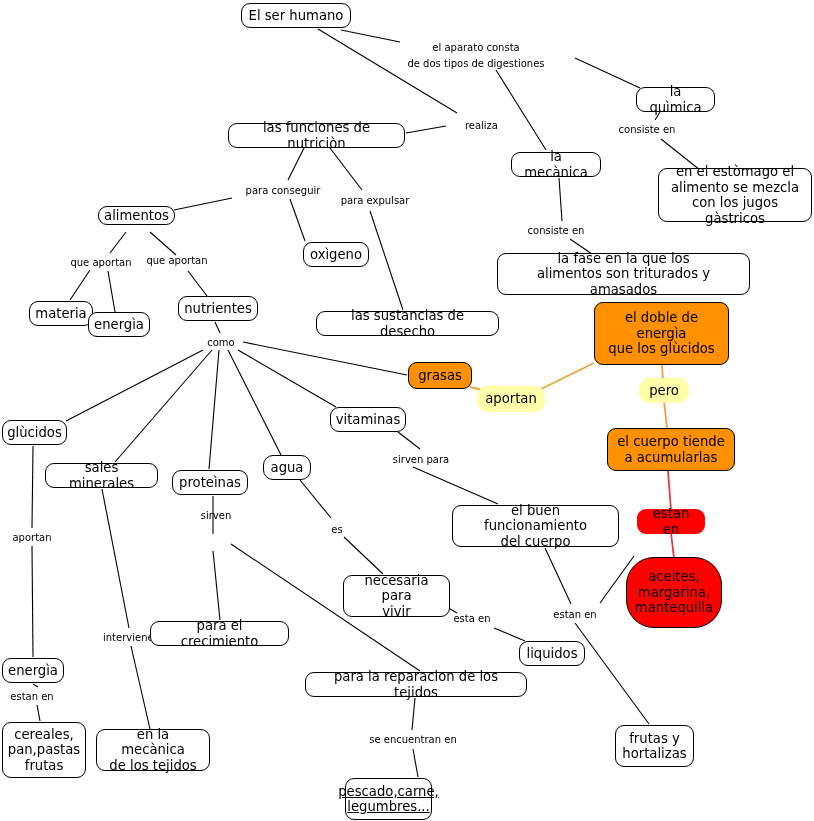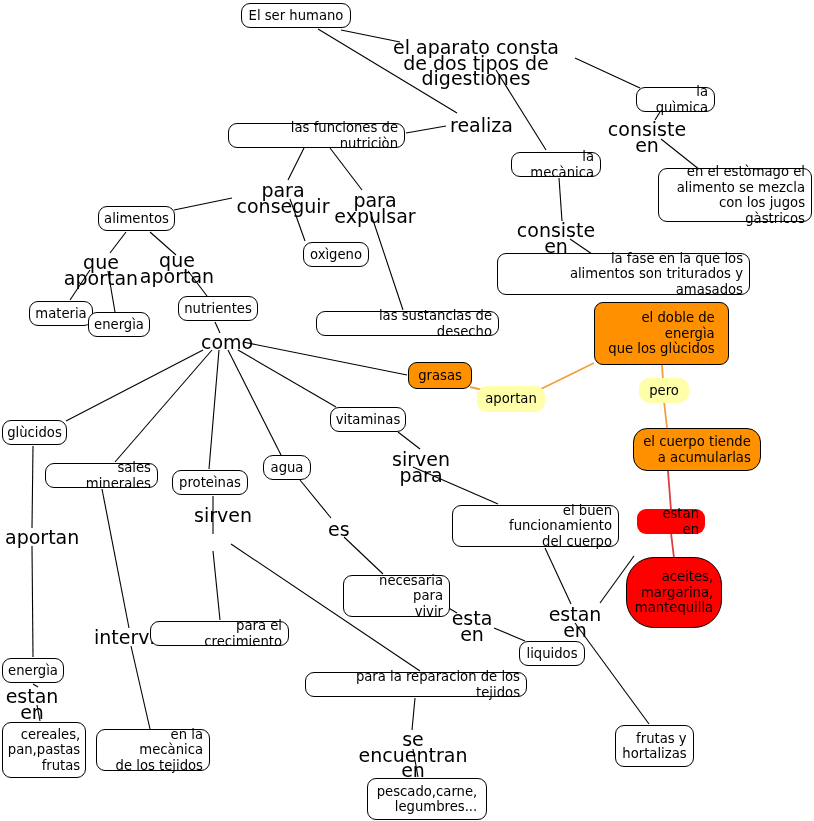--- a/index.html
+++ b/index.html
@@ -9,40 +9,40 @@
     position:relative;overflow:hidden;
     -webkit-font-smoothing:antialiased;
   }
   #map{position:absolute;left:0;top:0;width:814px;height:821px;}
   #edges{position:absolute;left:0;top:0;width:814px;height:821px;pointer-events:none;}
 
   .node{
     position:absolute;
     box-sizing:border-box;
     display:flex;align-items:center;justify-content:center;
-    text-align:right;
+    text-align:center;
     border:1.3px solid #000;
     border-radius:9px;
     background:#ffffff;
     color:#000;
     font-size:13.2px;
     line-height:15.5px;
     padding:2px 6px;
     white-space:pre-line;
     z-index:5;
   }
   .node.orange{background:#f7941e;background:#ff9100;border-color:#000;border-width:1.6px;}
   .node.red{background:#ff0000;border-color:#000;border-width:1.6px;border-radius:28px;}
   .node.yellow{background:#ffffaa;border:none;border-radius:10px;}
   .node.redlabel{background:#ff0000;border:none;border-radius:9px;}
 
   .linklabel{
     position:absolute;
     color:#000;
-    font-size:19px;
+    font-size:10px;
     line-height:15.5px;
     text-align:center;
     white-space:pre-line;
     background:transparent;
     z-index:4;
   }
 </style>
 </head>
 <body>
 
@@ -104,65 +104,65 @@
   <div id="nodes-layer">
       <div class="node " style="left: 241px; top: 3px; width: 110px; height: 25px;">El ser humano</div>
       <div class="node " style="left: 228px; top: 123px; width: 177px; height: 25px;">las funciones de nutriciòn</div>
       <div class="node " style="left: 636px; top: 87px; width: 79px; height: 25px;">la quìmica</div>
       <div class="node " style="left: 511px; top: 152px; width: 90px; height: 25px;">la mecànica</div>
       <div class="node " style="left: 658px; top: 168px; width: 154px; height: 54px;">en el estòmago el
 alimento se mezcla
 con los jugos gàstricos</div>
       <div class="node " style="left: 497px; top: 253px; width: 253px; height: 42px;">la fase en la que los
 alimentos son triturados y amasados</div>
-      <div class="node " style="left: 98px; top: 206px; width: 77px; height: 25px;">alimentos</div>
+      <div class="node " style="left: 98px; top: 206px; width: 77px; height: 19px;">alimentos</div>
       <div class="node " style="left: 283px; top: 242px; width: 66px; height: 25px; margin-left: 20px;">oxìgeno</div>
       <div class="node " style="left: 316px; top: 311px; width: 183px; height: 25px;">las sustancias de desecho</div>
       <div class="node " style="left: 29px; top: 301px; width: 64px; height: 25px;">materia</div>
       <div class="node " style="left: 88px; top: 312px; width: 62px; height: 25px;">energìa</div>
       <div class="node " style="left: 178px; top: 296px; width: 80px; height: 25px;">nutrientes</div>
       <div class="node " style="left: 2px; top: 420px; width: 65px; height: 25px;">glùcidos</div>
       <div class="node " style="left: 45px; top: 463px; width: 113px; height: 25px;">sales minerales</div>
       <div class="node " style="left: 172px; top: 470px; width: 76px; height: 25px;">proteìnas</div>
       <div class="node " style="left: 263px; top: 455px; width: 48px; height: 25px; border-radius: 10px;">agua</div>
       <div class="node " style="left: 330px; top: 407px; width: 76px; height: 25px;">vitaminas</div>
       <div class="node orange" style="left: 408px; top: 362px; width: 64px; height: 27px;">grasas</div>
       <div class="node yellow" style="left: 477px; top: 386px; width: 68px; height: 26px;">aportan</div>
       <div class="node orange" style="left: 594px; top: 302px; width: 135px; height: 63px;">el doble de
 energìa
 que los glùcidos</div>
       <div class="node yellow" style="left: 639px; top: 378px; width: 50px; height: 25px;">pero</div>
-      <div class="node orange" style="left: 633px; top: 428px; width: 128px; height: 43px; border-radius: 14px;">el cuerpo tiende
+      <div class="node orange" style="left: 607px; top: 428px; width: 128px; height: 43px;">el cuerpo tiende
 a acumularlas</div>
       <div class="node redlabel" style="left: 637px; top: 509px; width: 68px; height: 25px;">estan en</div>
       <div class="node red" style="left: 626px; top: 557px; width: 96px; height: 71px;">aceites,
 margarina,
 mantequilla</div>
       <div class="node " style="left: 452px; top: 505px; width: 167px; height: 42px;">el buen funcionamiento
 del cuerpo</div>
       <div class="node " style="left: 343px; top: 575px; width: 107px; height: 42px;">necesaria para
 vivir</div>
       <div class="node " style="left: 150px; top: 621px; width: 139px; height: 25px;">para el crecimiento</div>
       <div class="node " style="left: 519px; top: 641px; width: 66px; height: 25px;">liquidos</div>
       <div class="node " style="left: 305px; top: 672px; width: 222px; height: 25px;">para la reparacion de los tejidos</div>
       <div class="node " style="left: 2px; top: 658px; width: 62px; height: 25px;">energìa</div>
       <div class="node " style="left: 2px; top: 722px; width: 84px; height: 56px;">cereales,
 pan,pastas
 frutas</div>
       <div class="node " style="left: 96px; top: 729px; width: 114px; height: 42px;">en la mecànica
 de los tejidos</div>
-      <div class="node " style="left: 367px; top: 778px; width: 120px; height: 42px;">pescado,carne,
+      <div class="node " style="left: 345px; top: 778px; width: 87px; height: 42px; text-decoration: underline;">pescado,carne,
 legumbres...</div>
       <div class="node " style="left: 615px; top: 725px; width: 79px; height: 42px;">frutas y
 hortalizas</div>
     </div>
   <div id="labels-layer">
       <div class="linklabel" style="left: 368px; top: 40px; width: 216px;">el aparato consta
 de dos tipos de digestiones</div>
-      <div class="linklabel" style="left: 450px; top: 118px; width: 48px;">realiza</div>
+      <div class="linklabel" style="left: 450px; top: 118px; width: 48px; text-align: right;">realiza</div>
       <div class="linklabel" style="left: 607px; top: 122px; width: 80px;">consiste en</div>
       <div class="linklabel" style="left: 516px; top: 223px; width: 80px;">consiste en</div>
       <div class="linklabel" style="left: 234px; top: 183px; width: 98px;">para conseguir</div>
       <div class="linklabel" style="left: 329px; top: 193px; width: 92px;">para expulsar</div>
       <div class="linklabel" style="left: 60px; top: 255px; width: 82px;">que aportan</div>
       <div class="linklabel" style="left: 136px; top: 253px; width: 82px;">que aportan</div>
       <div class="linklabel" style="left: 201px; top: 335px; width: 40px;">como</div>
       <div class="linklabel" style="left: 5px; top: 530px; width: 54px;">aportan</div>
       <div class="linklabel" style="left: 194px; top: 508px; width: 44px;">sirven</div>
       <div class="linklabel" style="left: 382px; top: 452px; width: 78px;">sirven para</div>

